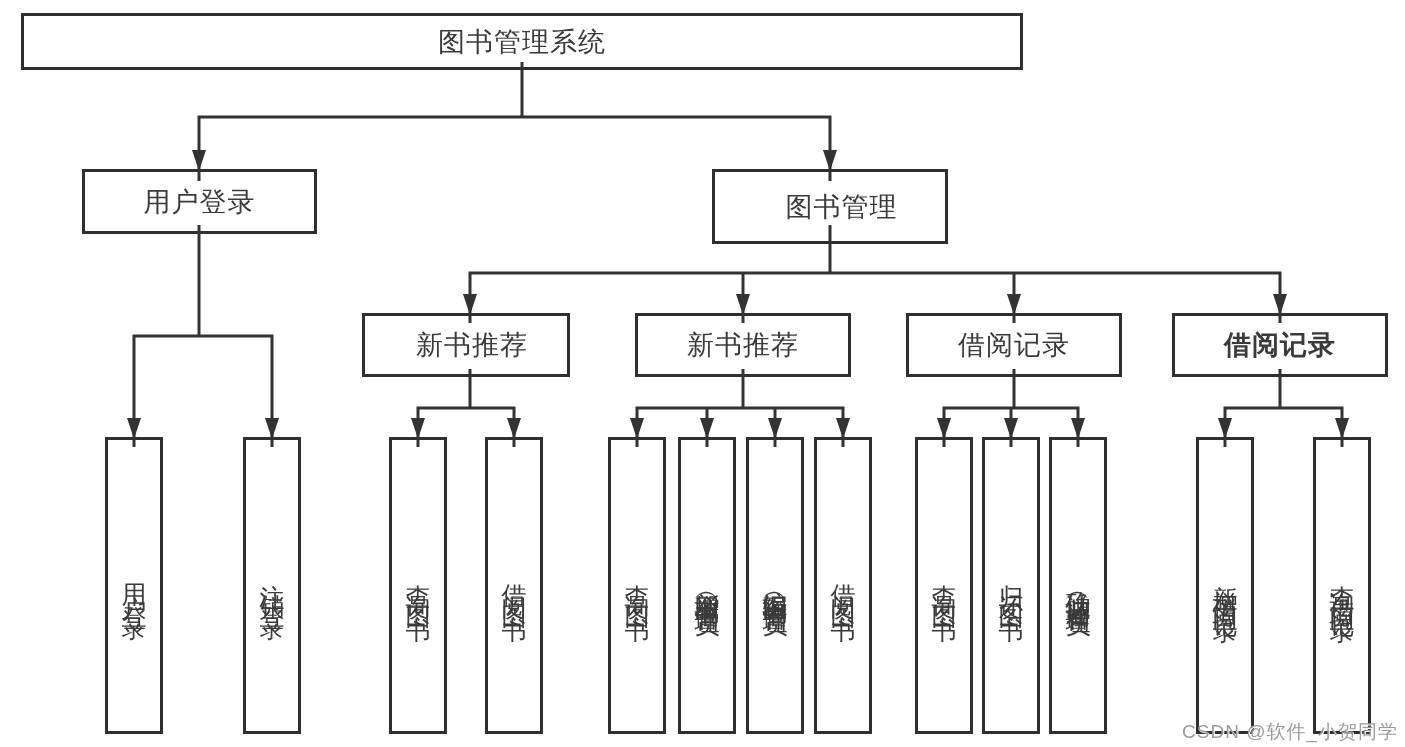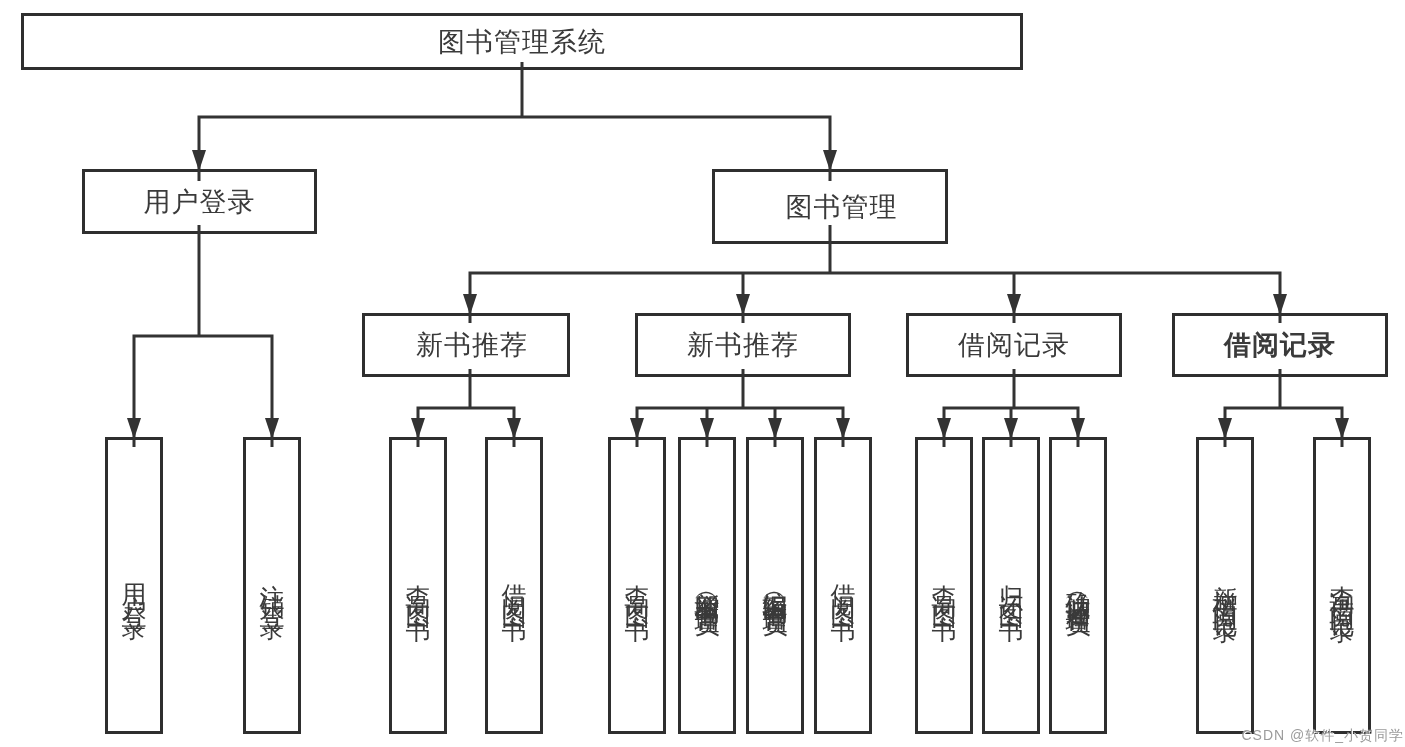--- a/index.html
+++ b/index.html
@@ -37,22 +37,22 @@
   }
   .ls4 span { letter-spacing:11px; }
   .ls6 span { letter-spacing:7px; }
   .ls9 span { letter-spacing:3px; }
   svg.wires {
     position:absolute; left:0; top:0;
     z-index:2; pointer-events:none;
   }
   .watermark {
     position:absolute;
-    right:1px; bottom:2px;
-    font-size:14px;
+    right:7px; bottom:2px;
+    font-size:19px;
     color:#9b9b9b;
     letter-spacing:1px;
     z-index:3;
     text-shadow:1px 1px 0 #ffffff;
   }
 </style>
 </head>
 <body>
 
 <div class="canvas">

